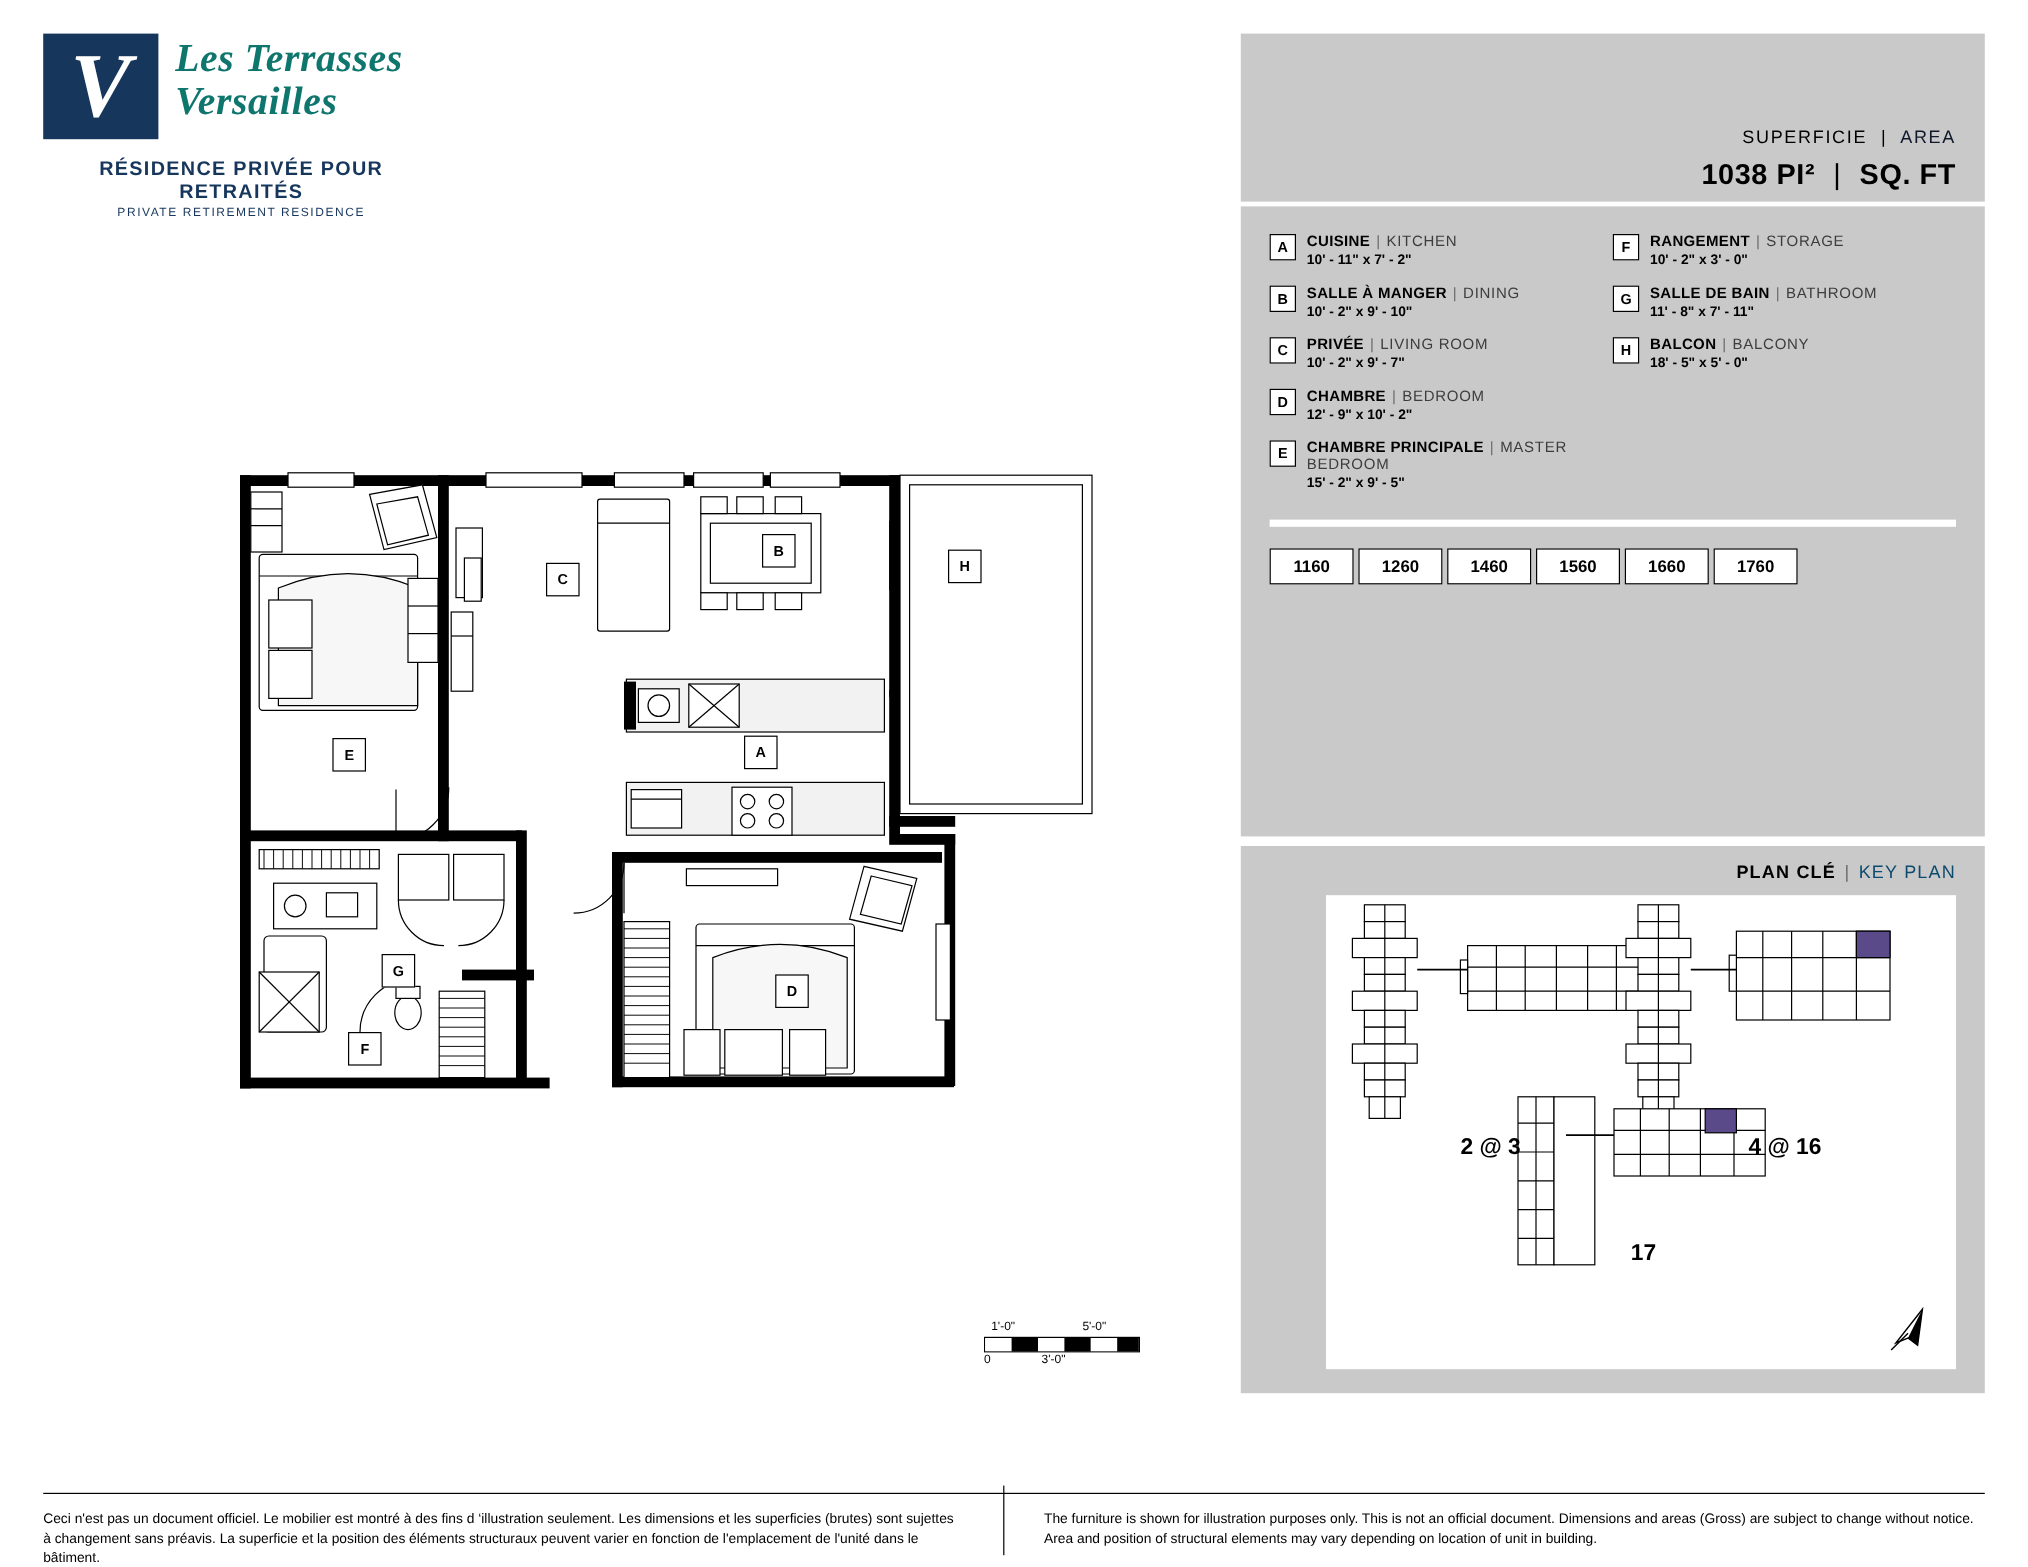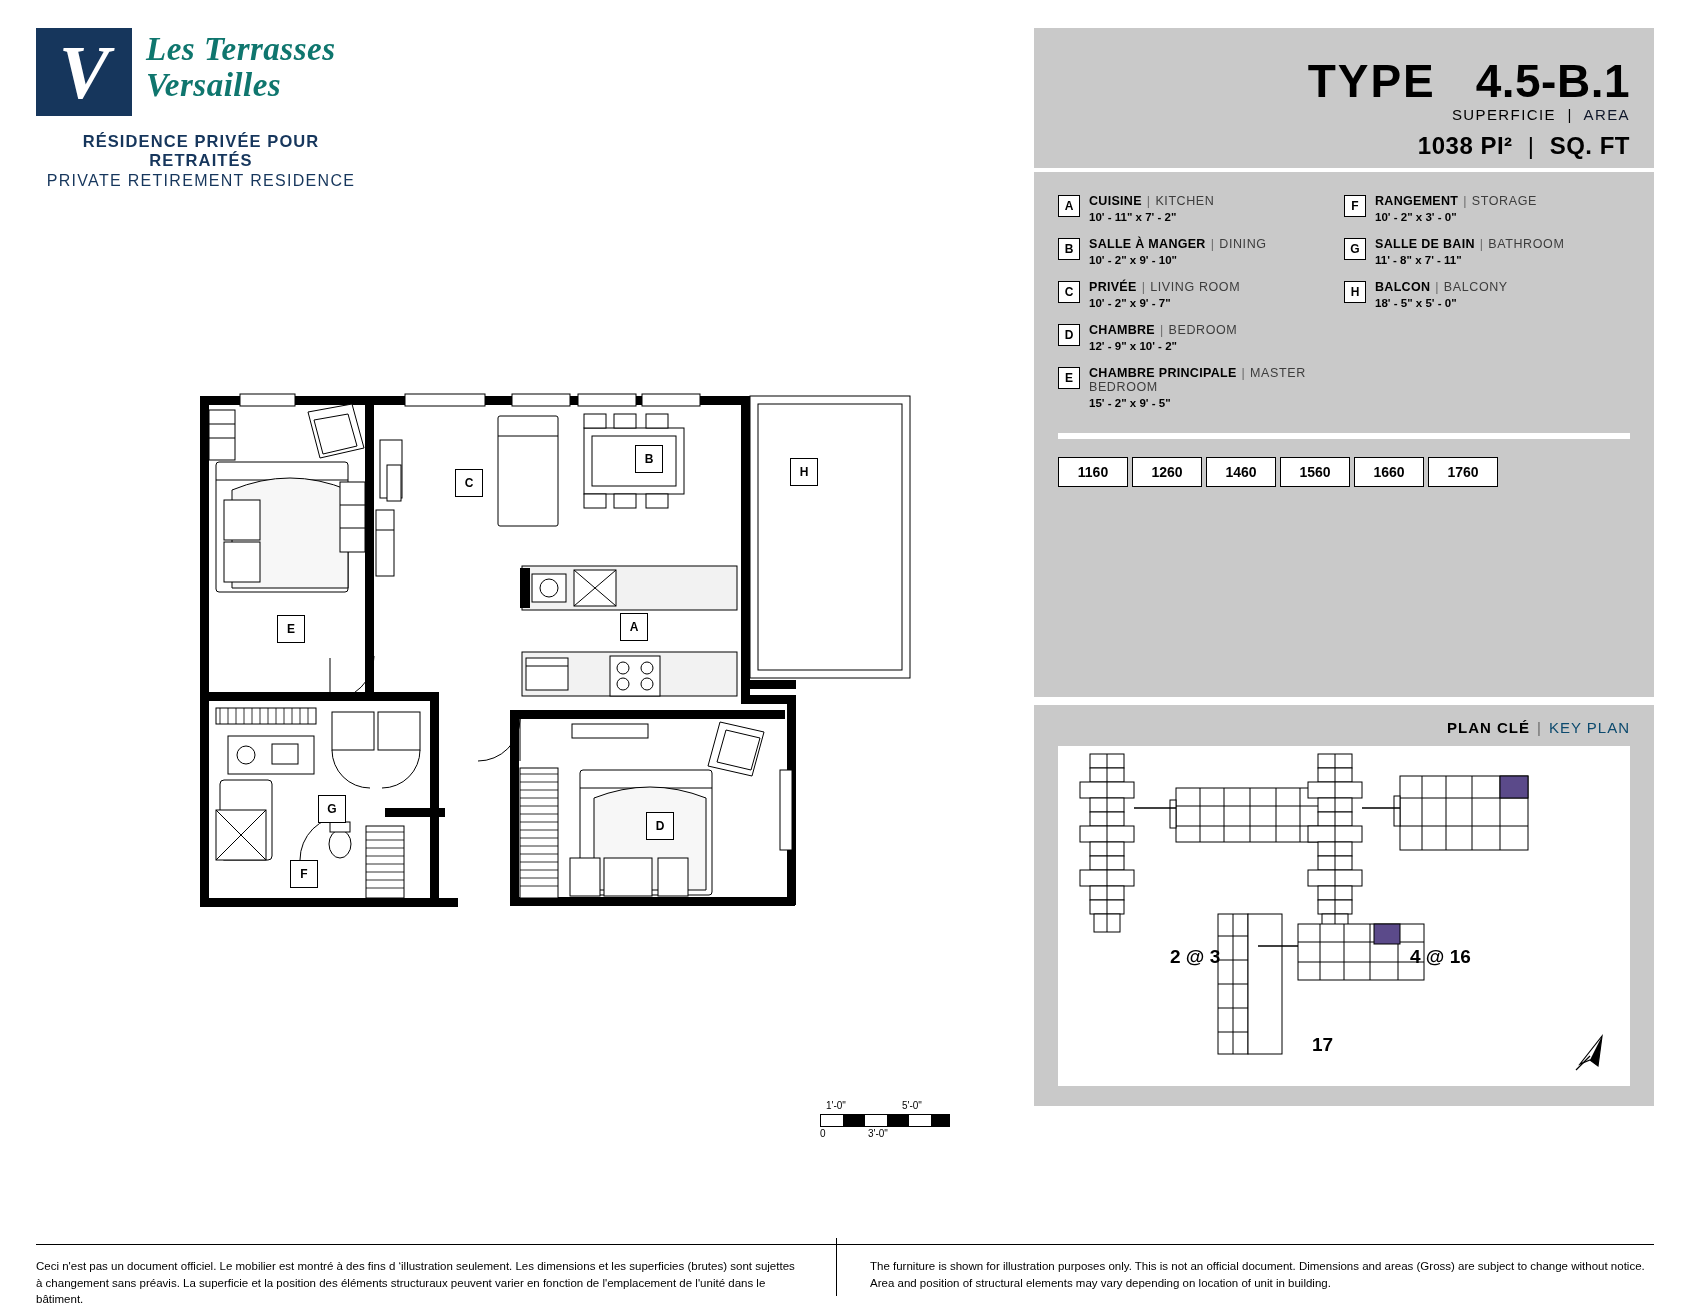--- a/index.html
+++ b/index.html
@@ -33,21 +33,21 @@
     font-style:italic; font-weight:bold; color:#0f766e;
     letter-spacing:0.5px; line-height:1.08;
   }
   .logo-text .l1 { font-size:33px; }
   .logo-text .l2 { font-size:33px; }
   .logo-sub { margin-top:16px; text-align:center; width:330px; }
   .logo-sub .s1 {
     font-size:16.5px; font-weight:bold; color:#16365c; letter-spacing:1.1px;
   }
   .logo-sub .s2 {
-    font-size:16px; color:#16365c; letter-spacing:1.3px; margin-top:2px;
+    font-size:10px; color:#16365c; letter-spacing:1.3px; margin-top:2px;
   }
 
   
   #right-panel { position:absolute; left:1034px; top:28px; width:620px; }
   .grey { background:#c9c9c9; }
   #type-header { height:140px; position:relative; }
   #type-header .type-line {
     position:absolute; right:24px; top:26px;
     font-size:46px; font-weight:bold; letter-spacing:0.5px;
   }
@@ -90,21 +90,21 @@
     display:flex; align-items:center; justify-content:center;
     font-size:14px; font-weight:bold;
   }
   #legend-block { padding-bottom:210px; }
 
   
   #keyplan-block { margin-top:8px; padding:14px 24px 20px 24px; position:relative; }
   .keyplan-title { text-align:right; font-size:15px; font-weight:bold; letter-spacing:1px; margin-bottom:10px; }
   .keyplan-title .en { font-weight:normal; color:#0c4a6e; }
   .keyplan-title .pipe { color:#6b6b6b; margin:0 7px; font-weight:normal; }
-  .keyplan-canvas { background:#fff; height:340px; position:relative; }
+  .keyplan-canvas { background:#fff; height:395px; position:relative;margin-left:47px; }
   .kp-label { position:absolute; font-size:19px; font-weight:bold; }
   .compass { position:absolute; right:16px; bottom:10px; width:46px; height:46px; }
 
   
   #floorplan { position:absolute; left:180px; top:370px; width:830px; height:590px; } 
   .roomtag {
     position:absolute; width:26px; height:26px; border:1px solid #000; background:#fff;
     font-size:12px; font-weight:bold; display:flex; align-items:center; justify-content:center;
     z-index:30;
   }
@@ -142,24 +142,20 @@
     </div>
     <div class="logo-sub">
       <div class="s1">RÉSIDENCE PRIVÉE POUR RETRAITÉS</div>
       <div class="s2">PRIVATE RETIREMENT RESIDENCE</div>
     </div>
   </div>
 
   <div id="right-panel">
 
     <div id="type-header" class="grey">
-      <div class="type-line">
-        <span class="type-word">TYPE</span>
-        &nbsp;&nbsp;<span>4.5-B.1</span>
-      </div>
       <div class="area-line">
         <span class="fr">SUPERFICIE</span>
         <span class="sep">|</span>
         <span class="en">AREA</span>
       </div>
       <div class="area-val">
         <span>1038 PI²</span>
         <span class="bar">|</span>
         <span class="unit">SQ. FT</span>
       </div>

